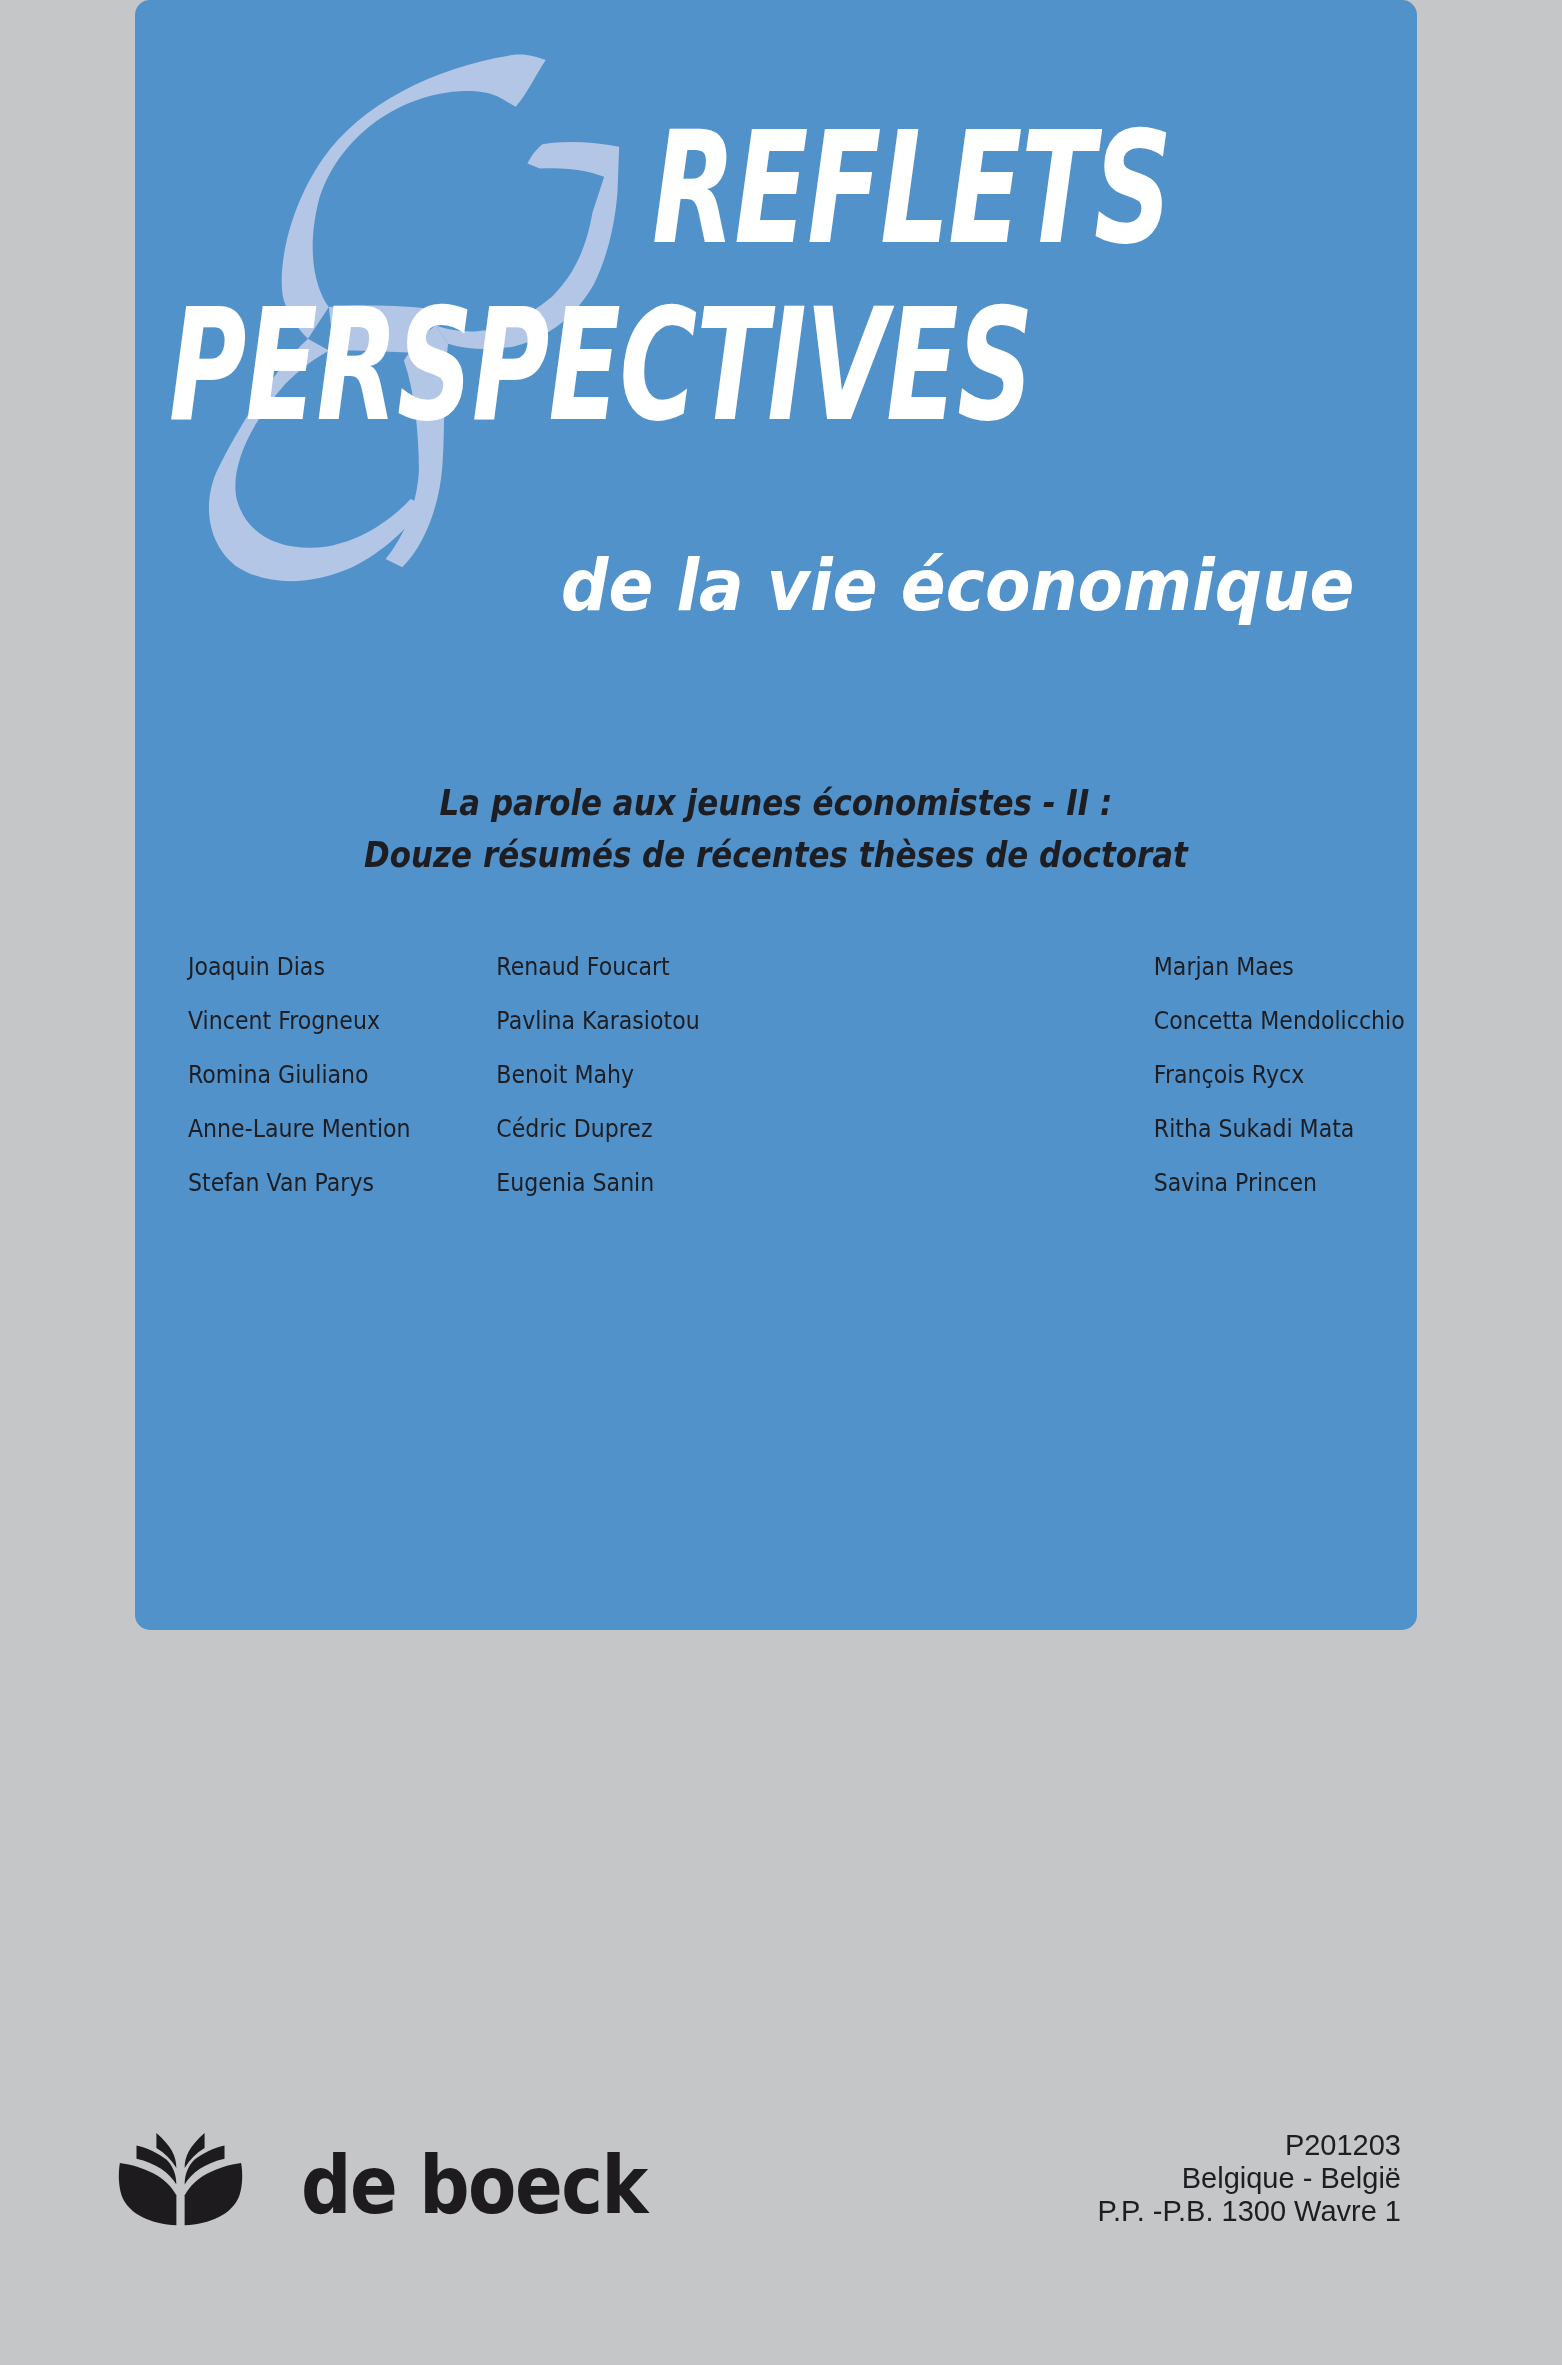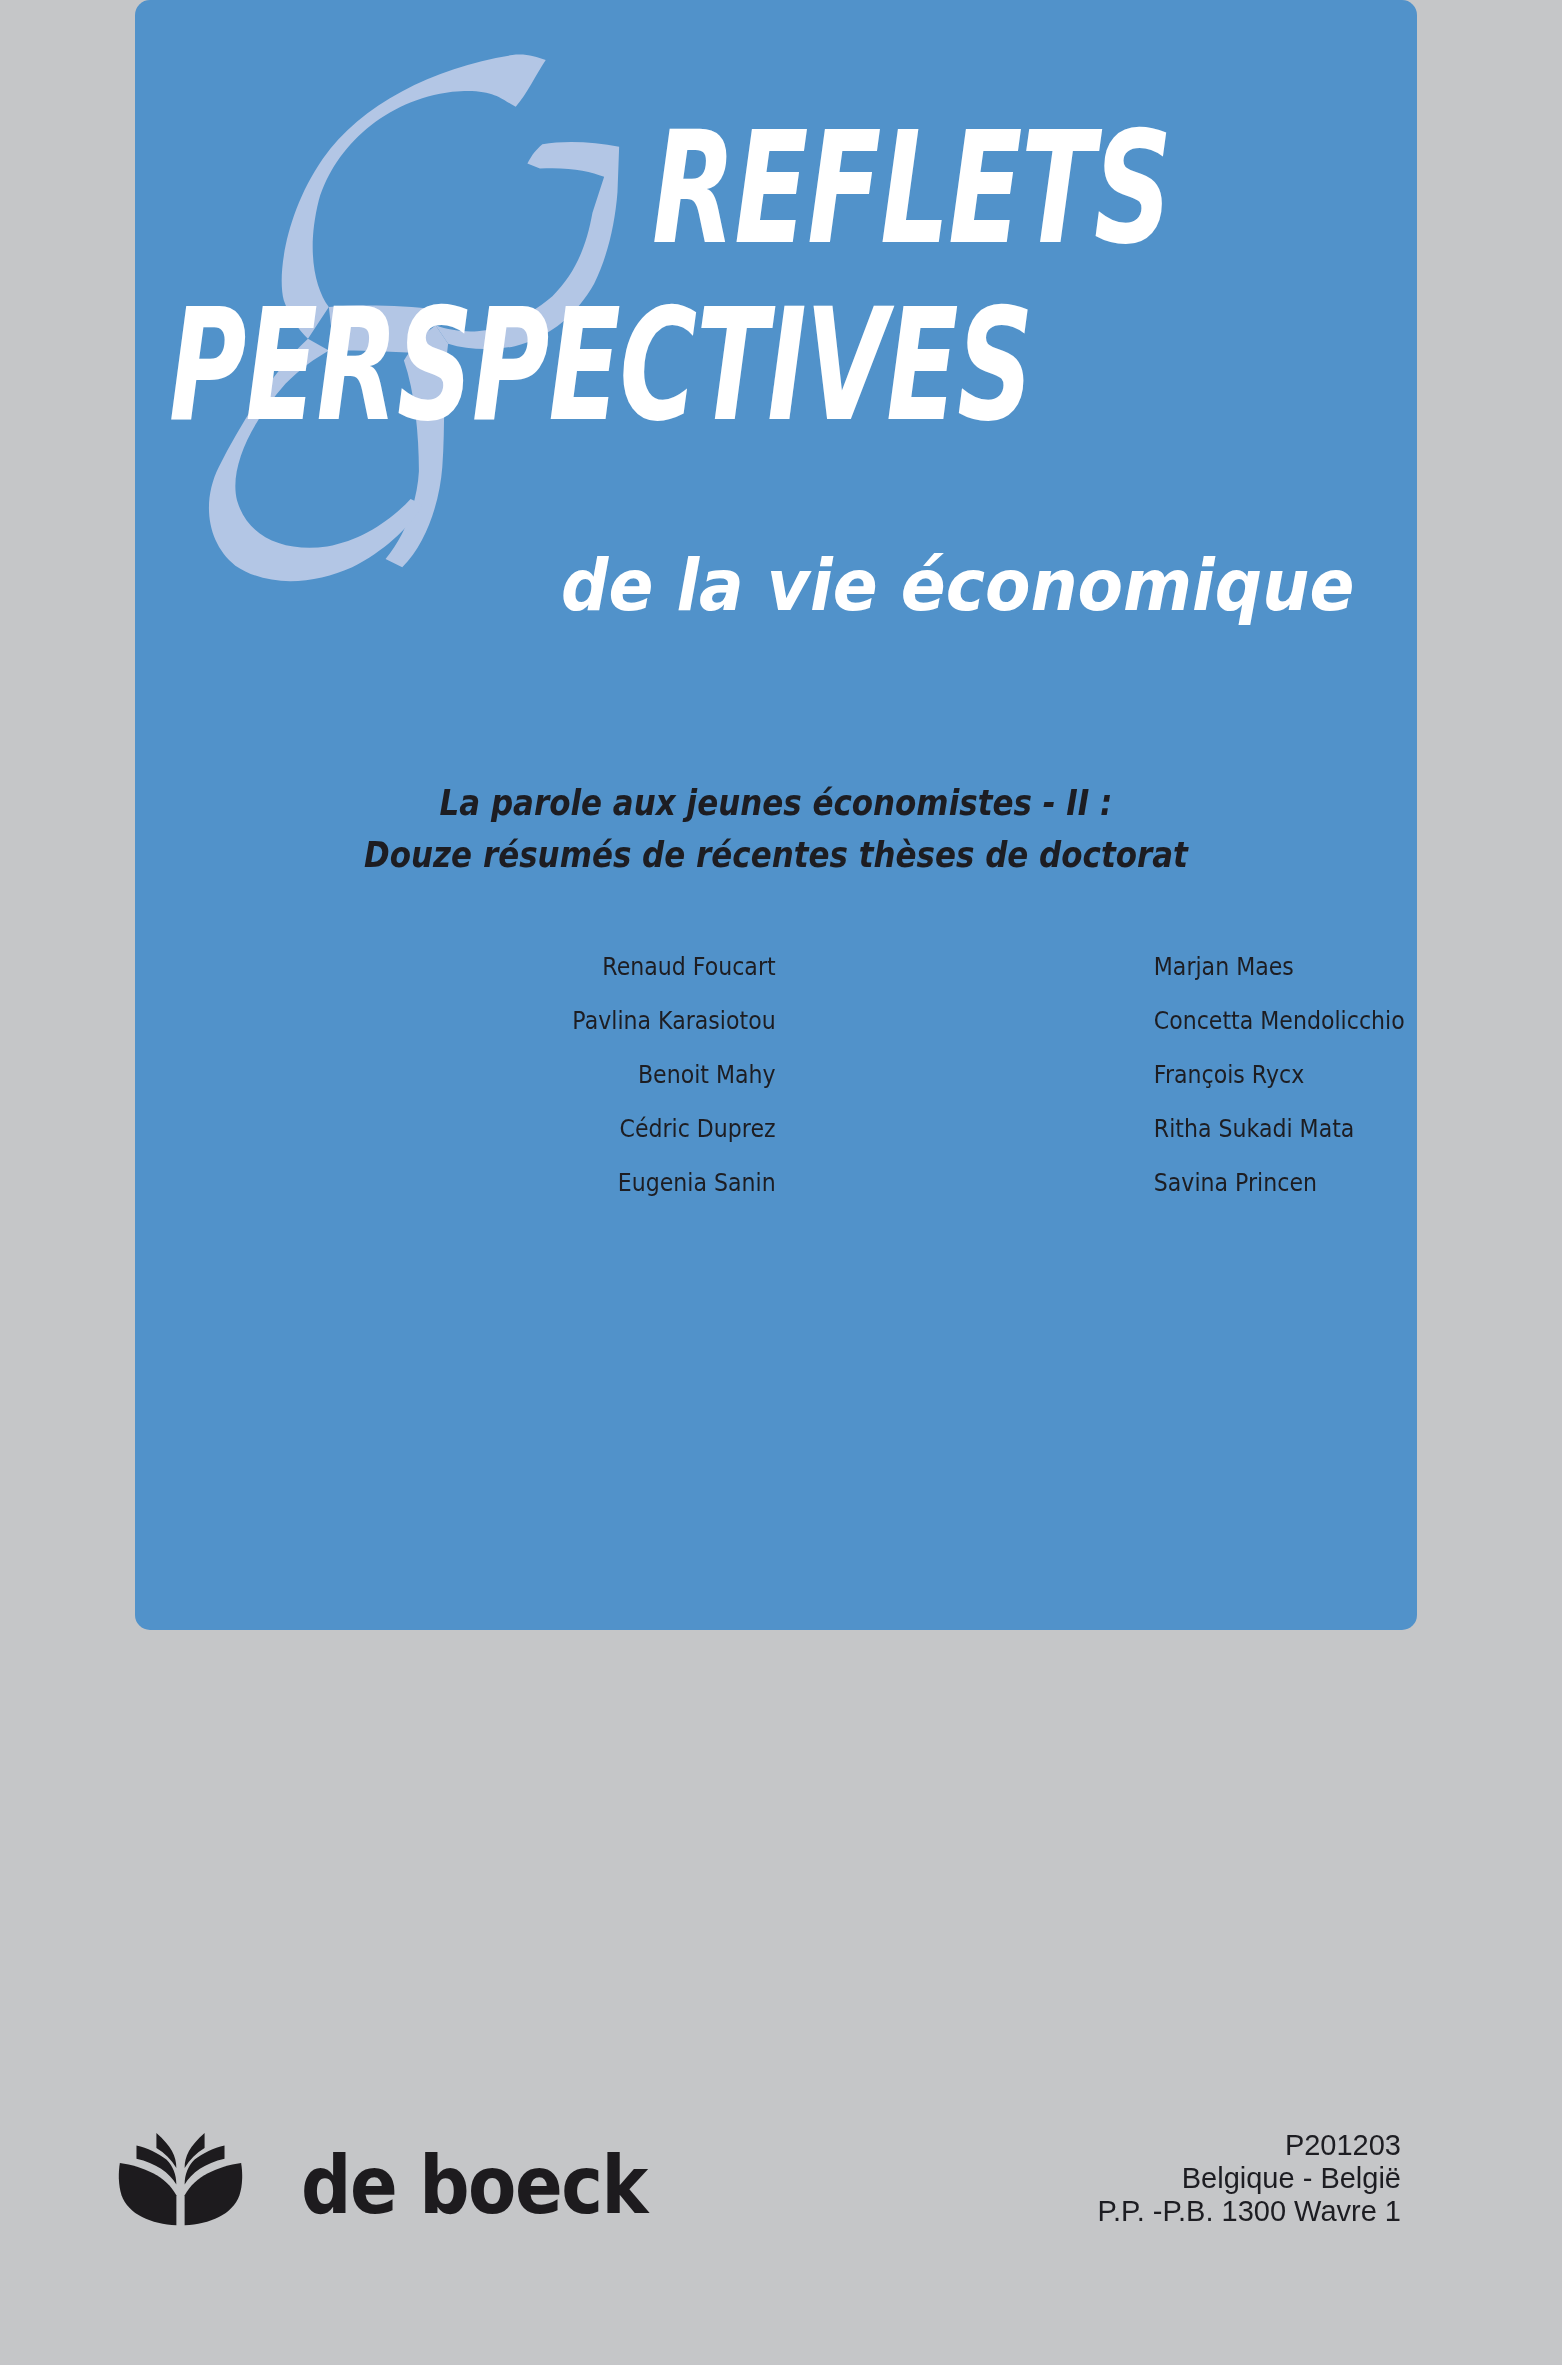--- a/index.html
+++ b/index.html
@@ -106,24 +106,24 @@
       line-height: 33px;
       white-space: nowrap;
       transform: scaleX(0.92);
     }
     .col-left {
       left: 53px;
       text-align: left;
     }
     .col-left .author { transform-origin: left center; }
     .col-center {
-      left: 487px;
+      left: 515px;
       width: 334px;
       margin-left: -167px;
-      text-align: right;
+      text-align: left;
     }
     .col-center .author { transform-origin: center center; }
     .col-right {
       right: 12px;
       text-align: left;
     }
     .col-right .author { transform-origin: right center; }
     .issue-line {
       position: absolute;
       left: 0;
@@ -247,20 +247,27 @@
   <div class="title-line title-perspectives">PERSPECTIVES</div>
 
   <div class="subtitle">de la vie économique</div>
 
   <div class="theme">
     <span>La parole aux jeunes économistes - II :</span>
     <span>Douze résumés de récentes thèses de doctorat</span>
   </div>
 
   <div class="authors">
+    <div class="author-col col-left">
+      <div class="author">Joaquin Dias</div>
+      <div class="author">Vincent Frogneux</div>
+      <div class="author">Romina Giuliano</div>
+      <div class="author">Anne-Laure Mention</div>
+      <div class="author">Stefan Van Parys</div>
+    </div>
     <div class="author-col col-center">
       <div class="author">Renaud Foucart</div>
       <div class="author">Pavlina Karasiotou</div>
       <div class="author">Benoit Mahy</div>
       <div class="author">Cédric Duprez</div>
       <div class="author">Eugenia Sanin</div>
     </div>
     <div class="author-col col-right">
       <div class="author">Marjan Maes</div>
       <div class="author">Concetta Mendolicchio</div>

